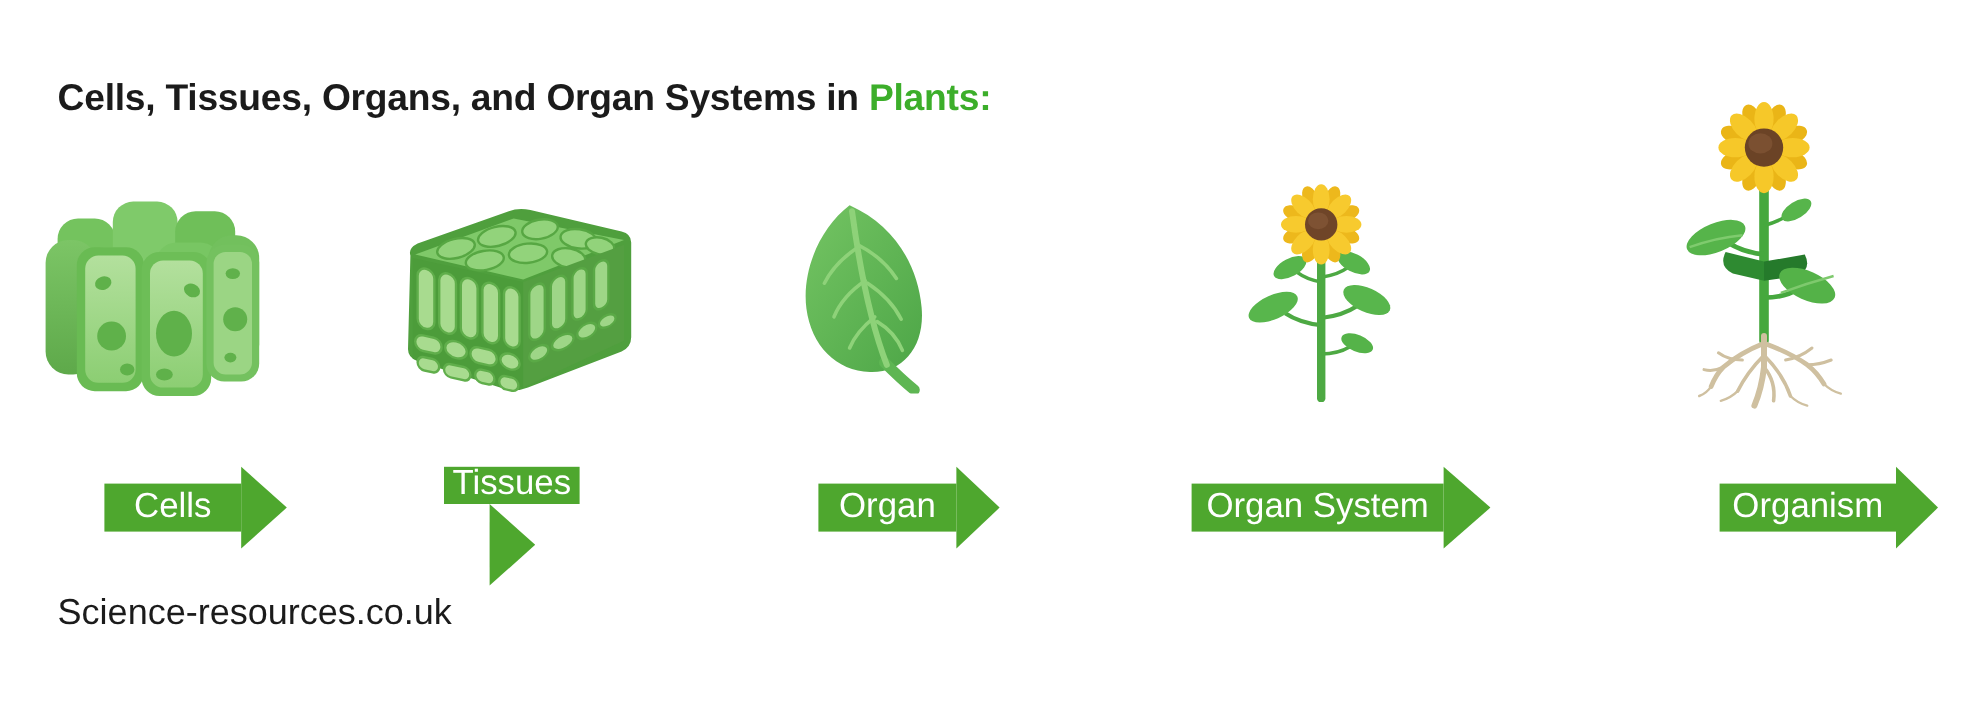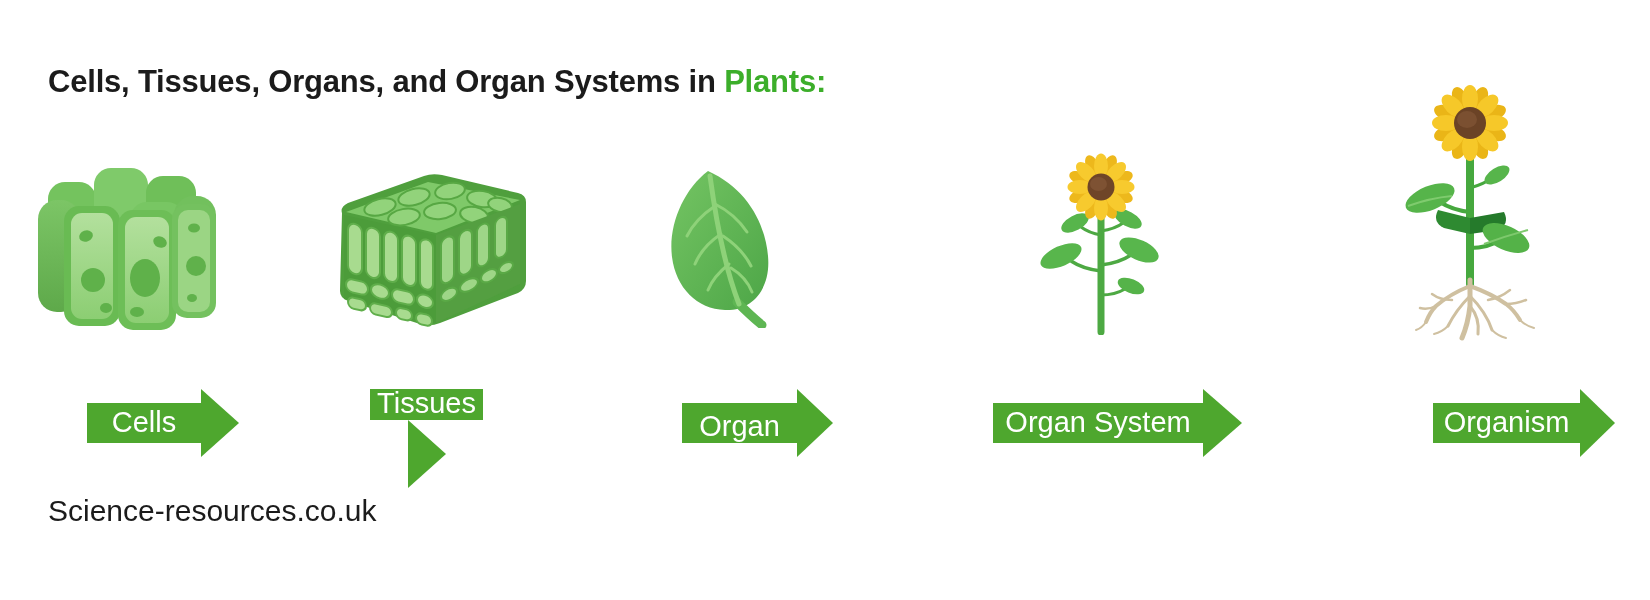--- a/index.html
+++ b/index.html
@@ -28,21 +28,21 @@
     color:var(--arrow-label,#ffffff); font-size:29px; line-height:1;
     white-space:nowrap; padding-bottom:2px;
   }
   .arrow-head {
     width:0; height:0;
     border-top:34px solid transparent; border-bottom:34px solid transparent;
     border-left:38px solid var(--arrow-green,#4ea72e);
   }
   #arrow-cells        { left:56px;padding-left:31px;  } #arrow-cells .arrow-body        { width:114px; }
   #arrow-tissues      { left:370px;flex-direction:column; } #arrow-tissues .arrow-body      { width:113px; }
-  #arrow-organ        { left:682px; } #arrow-organ .arrow-body        { width:115px;align-items:flex-end; } #arrow-organ .arrow-head { border-left-width:36px; }
+  #arrow-organ        { left:682px; } #arrow-organ .arrow-body        { width:115px; } #arrow-organ .arrow-head { border-left-width:36px; }
   #arrow-organ-system { left:993px; } #arrow-organ-system .arrow-body { width:210px; } #arrow-organ-system .arrow-head { border-left-width:39px; }
   #arrow-organism     { left:1403px;} #arrow-organism .arrow-body     { width:147px;margin-left:30px; } #arrow-organism .arrow-head { border-left-width:35px; }
   #illus-cells        { left:36px;   top:160px; }
   #illus-tissues      { left:332px;  top:163px; }
   #illus-organ        { left:663px;  top:168px; }
   #illus-organ-system { left:1025px; top:149px; }
   #illus-organism     { left:1392px; top:72px;  }
 </style>
 </head>
 <body>

